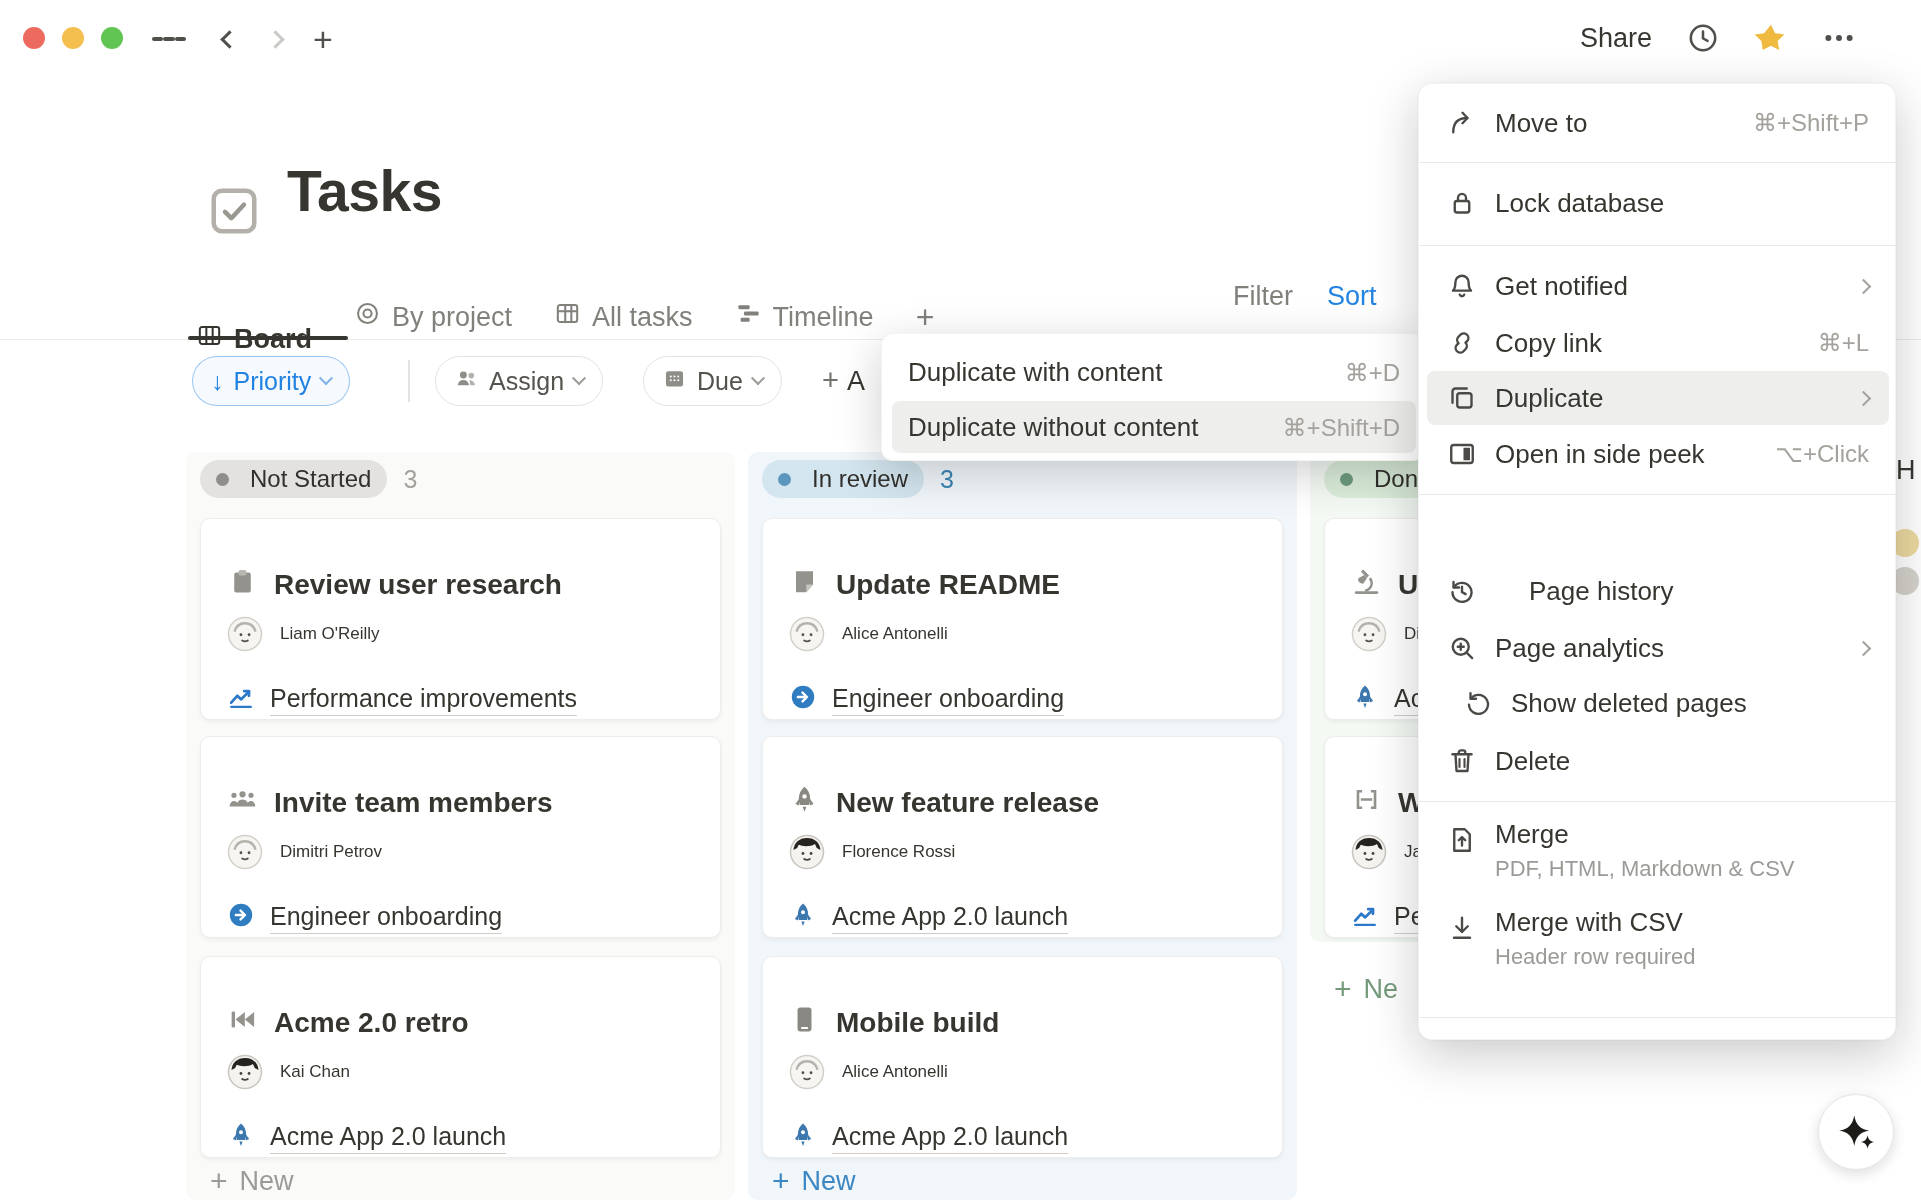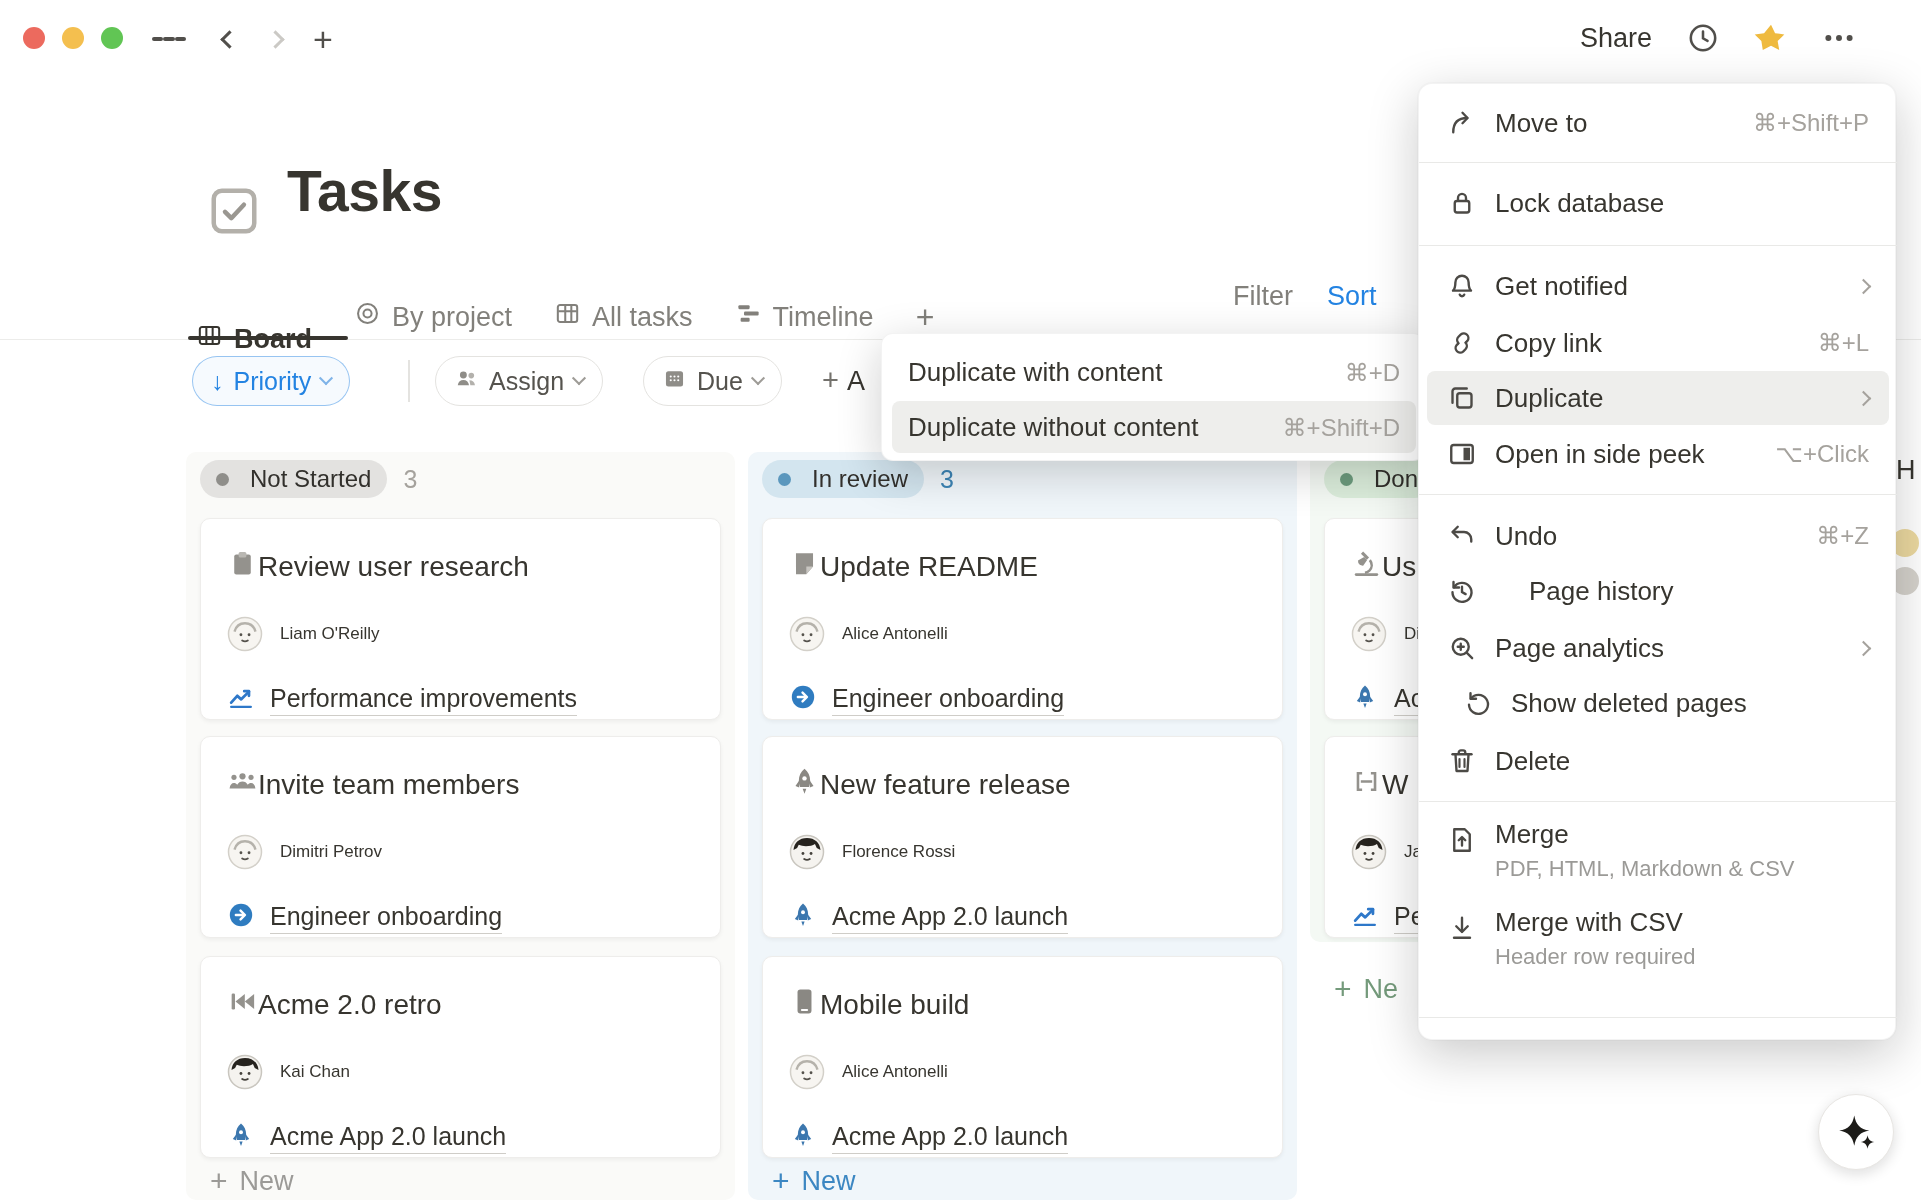--- a/index.html
+++ b/index.html
@@ -64,21 +64,21 @@
   .group-dot { width:13px; height:13px; border-radius:50%; }
   .tone-gray  .group-dot { background:#8f8e8a; }
   .tone-blue  .group-dot { background:#5b97bd; }
   .tone-green .group-dot { background:#6c9b7d; }
   .group-count { font-size:25px; }
   .tone-gray  .group-count { color:#a5a29d; }
   .tone-blue  .group-count { color:#3c84b5; }
   .card { position:absolute; left:14px; width:521px; height:202px; background:#fff; border:1px solid #eeedeb;
           border-radius:10px; box-shadow:0 2px 4px rgba(15,15,15,.05); }
   .card-row { position:absolute; left:26px; display:flex; align-items:center; }
-  .card-title-row { top:22px; height:52px; font-size:28px; font-weight:400; color:#37352f; }
+  .card-title-row { top:40px; height:52px; gap:16px; font-size:28px; font-weight:700; color:#37352f; }
   .card-title-row svg { width:31px; height:31px; }
   .card-assign-row { top:96px; height:38px; gap:17px; font-size:17px; color:#37352f; }
   .avatar { width:36px; height:36px; }
   .avatar svg { width:36px; height:36px; }
   .card-link-row { top:162px; height:38px; gap:15px; font-size:25px; font-weight:500; color:#37352f; }
   .card-link-row svg { width:28px; height:28px; }
   .card-link { border-bottom:1.6px solid #cfcdc8; padding-bottom:2px; }
   .new-btn { position:absolute; left:24px; display:flex; align-items:center; gap:12px; font-size:27px; }
   .new-btn .np { font-size:30px; }
   .tone-gray  .new-btn { color:#9b9a97; }
@@ -564,28 +564,20 @@
         <span class="menu-chev"></span>
       </div>
       <div class="menu-row" style="top: 342px;">
         <span class="mi"><svg viewBox="0 0 24 24" fill="none" xmlns="http://www.w3.org/2000/svg">
             <rect x="3.4" y="4.8" width="17.2" height="14.4" rx="2" stroke="currentColor" stroke-width="1.9"></rect>
             <rect x="13.2" y="7" width="5.2" height="10" fill="currentColor"></rect>
           </svg></span>
         <span class="menu-label">Open in side peek</span>
         <span class="menu-right">⌥+Click</span>
       </div>
-      <div class="menu-row" style="top: 424px;">
-        <span class="mi"><svg viewBox="0 0 24 24" fill="none" xmlns="http://www.w3.org/2000/svg">
-            <path d="M8.6 4.6L4.4 8.8l4.2 4.2" stroke="currentColor" stroke-width="1.9" stroke-linecap="round" stroke-linejoin="round"></path>
-            <path d="M4.8 8.8h8.8a5.8 5.8 0 015.8 5.8v1.8" stroke="currentColor" stroke-width="1.9" stroke-linecap="round"></path>
-          </svg></span>
-        <span class="menu-label">Undo</span>
-        <span class="menu-right">⌘+Z</span>
-      </div>
       <div class="menu-row" style="top: 479px; gap: 34px;">
         <span class="mi"><svg viewBox="0 0 24 24" fill="none" xmlns="http://www.w3.org/2000/svg">
             <path d="M5.2 4.8v4.4h4.4" stroke="currentColor" stroke-width="1.9" stroke-linecap="round" stroke-linejoin="round"></path>
             <path d="M5.6 9A7.6 7.6 0 114.4 13" stroke="currentColor" stroke-width="1.9" stroke-linecap="round"></path>
             <path d="M12 8.6v4.2l2.9 1.7" stroke="currentColor" stroke-width="1.9" stroke-linecap="round"></path>
           </svg></span>
         <span class="menu-label">Page history</span>
       </div>
       <div class="menu-row" style="top: 536px;">
         <span class="mi"><svg viewBox="0 0 24 24" fill="none" xmlns="http://www.w3.org/2000/svg">

